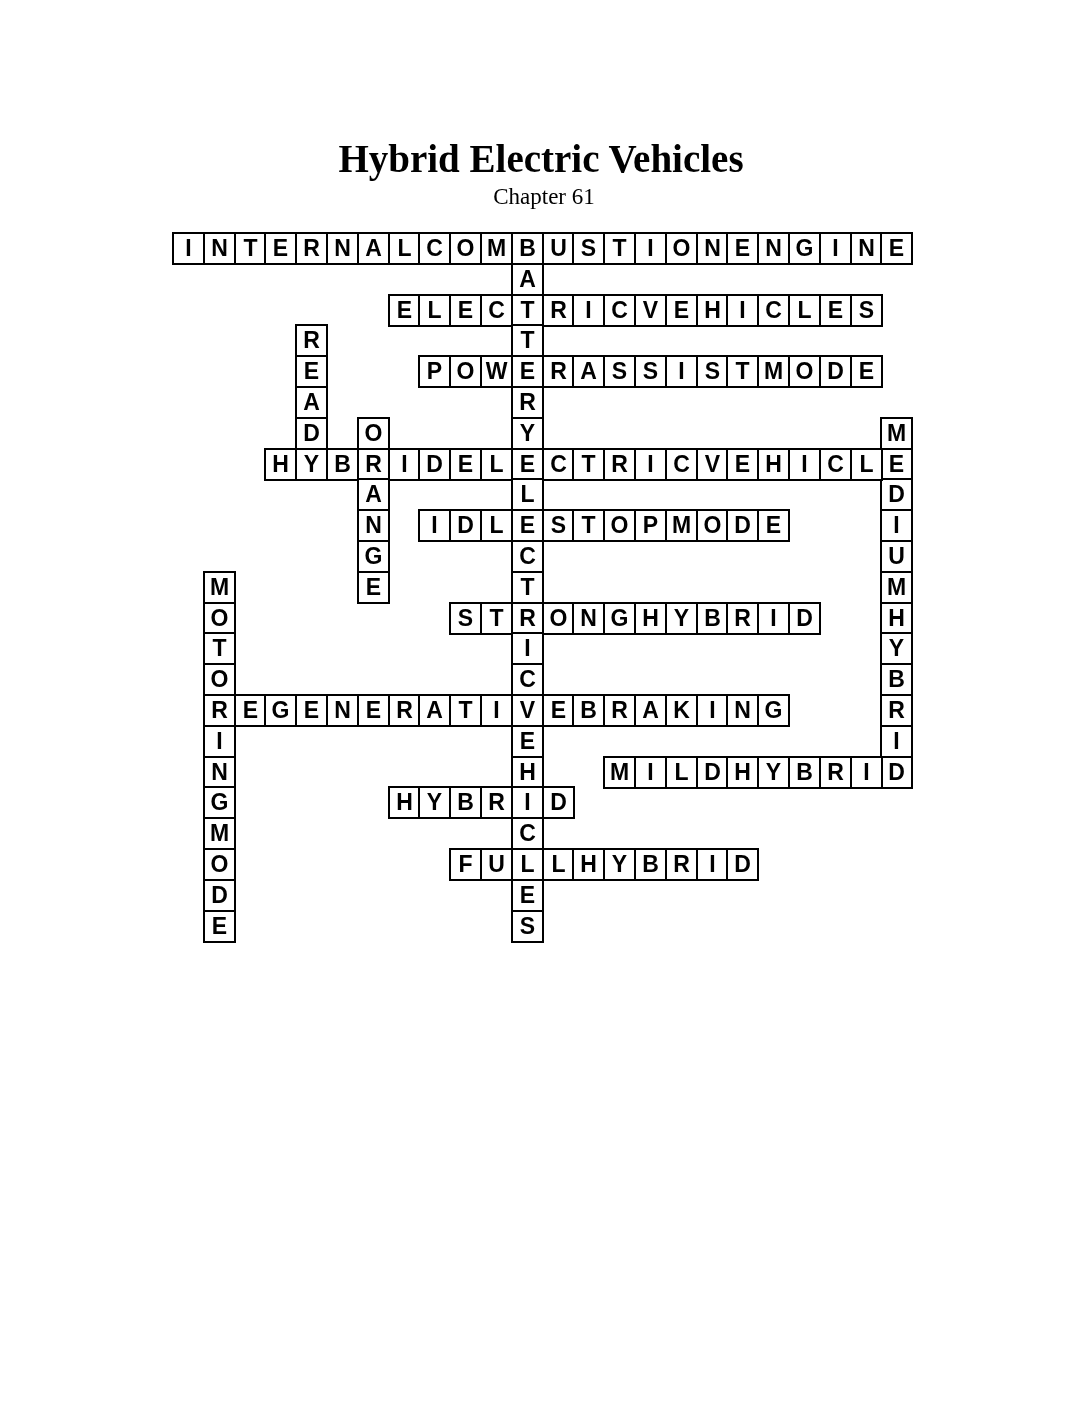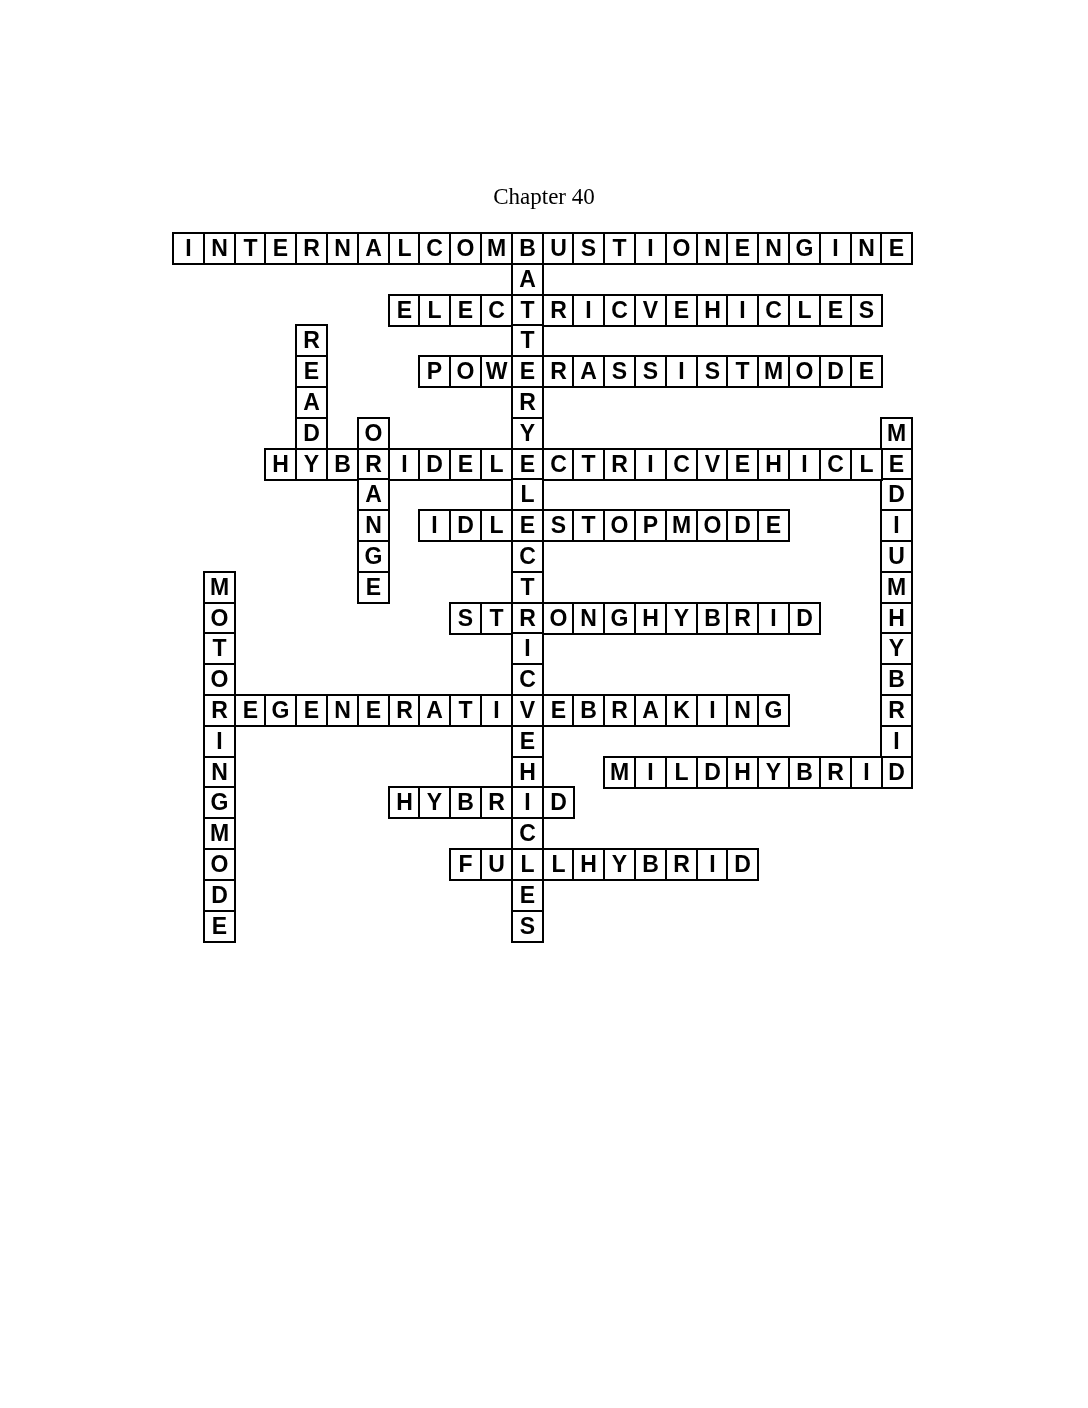--- a/index.html
+++ b/index.html
@@ -61,21 +61,22 @@
     font-weight: bold;
     font-size: 23px;
     line-height: 1;
     color: #000000;
   }
 </style>
 </head>
 <body>
 
 <div class="page">
-  <div class="subtitle">Chapter 40</div>
+  <div class="title">Hybrid Electric Vehicles</div>
+  <div class="subtitle">Chapter 61</div>
   <div class="grid" id="grid">
       <div>
         <div class="cell" style="left: 172px; top: 232px; border-color: rgb(0, 0, 0); background: rgb(255, 255, 255);">I</div>
         <div class="cell" style="left: 203px; top: 232px; border-color: rgb(0, 0, 0); background: rgb(255, 255, 255);">N</div>
         <div class="cell" style="left: 234px; top: 232px; border-color: rgb(0, 0, 0); background: rgb(255, 255, 255);">T</div>
         <div class="cell" style="left: 264px; top: 232px; border-color: rgb(0, 0, 0); background: rgb(255, 255, 255);">E</div>
         <div class="cell" style="left: 295px; top: 232px; border-color: rgb(0, 0, 0); background: rgb(255, 255, 255);">R</div>
         <div class="cell" style="left: 326px; top: 232px; border-color: rgb(0, 0, 0); background: rgb(255, 255, 255);">N</div>
         <div class="cell" style="left: 357px; top: 232px; border-color: rgb(0, 0, 0); background: rgb(255, 255, 255);">A</div>
         <div class="cell" style="left: 388px; top: 232px; border-color: rgb(0, 0, 0); background: rgb(255, 255, 255);">L</div>

